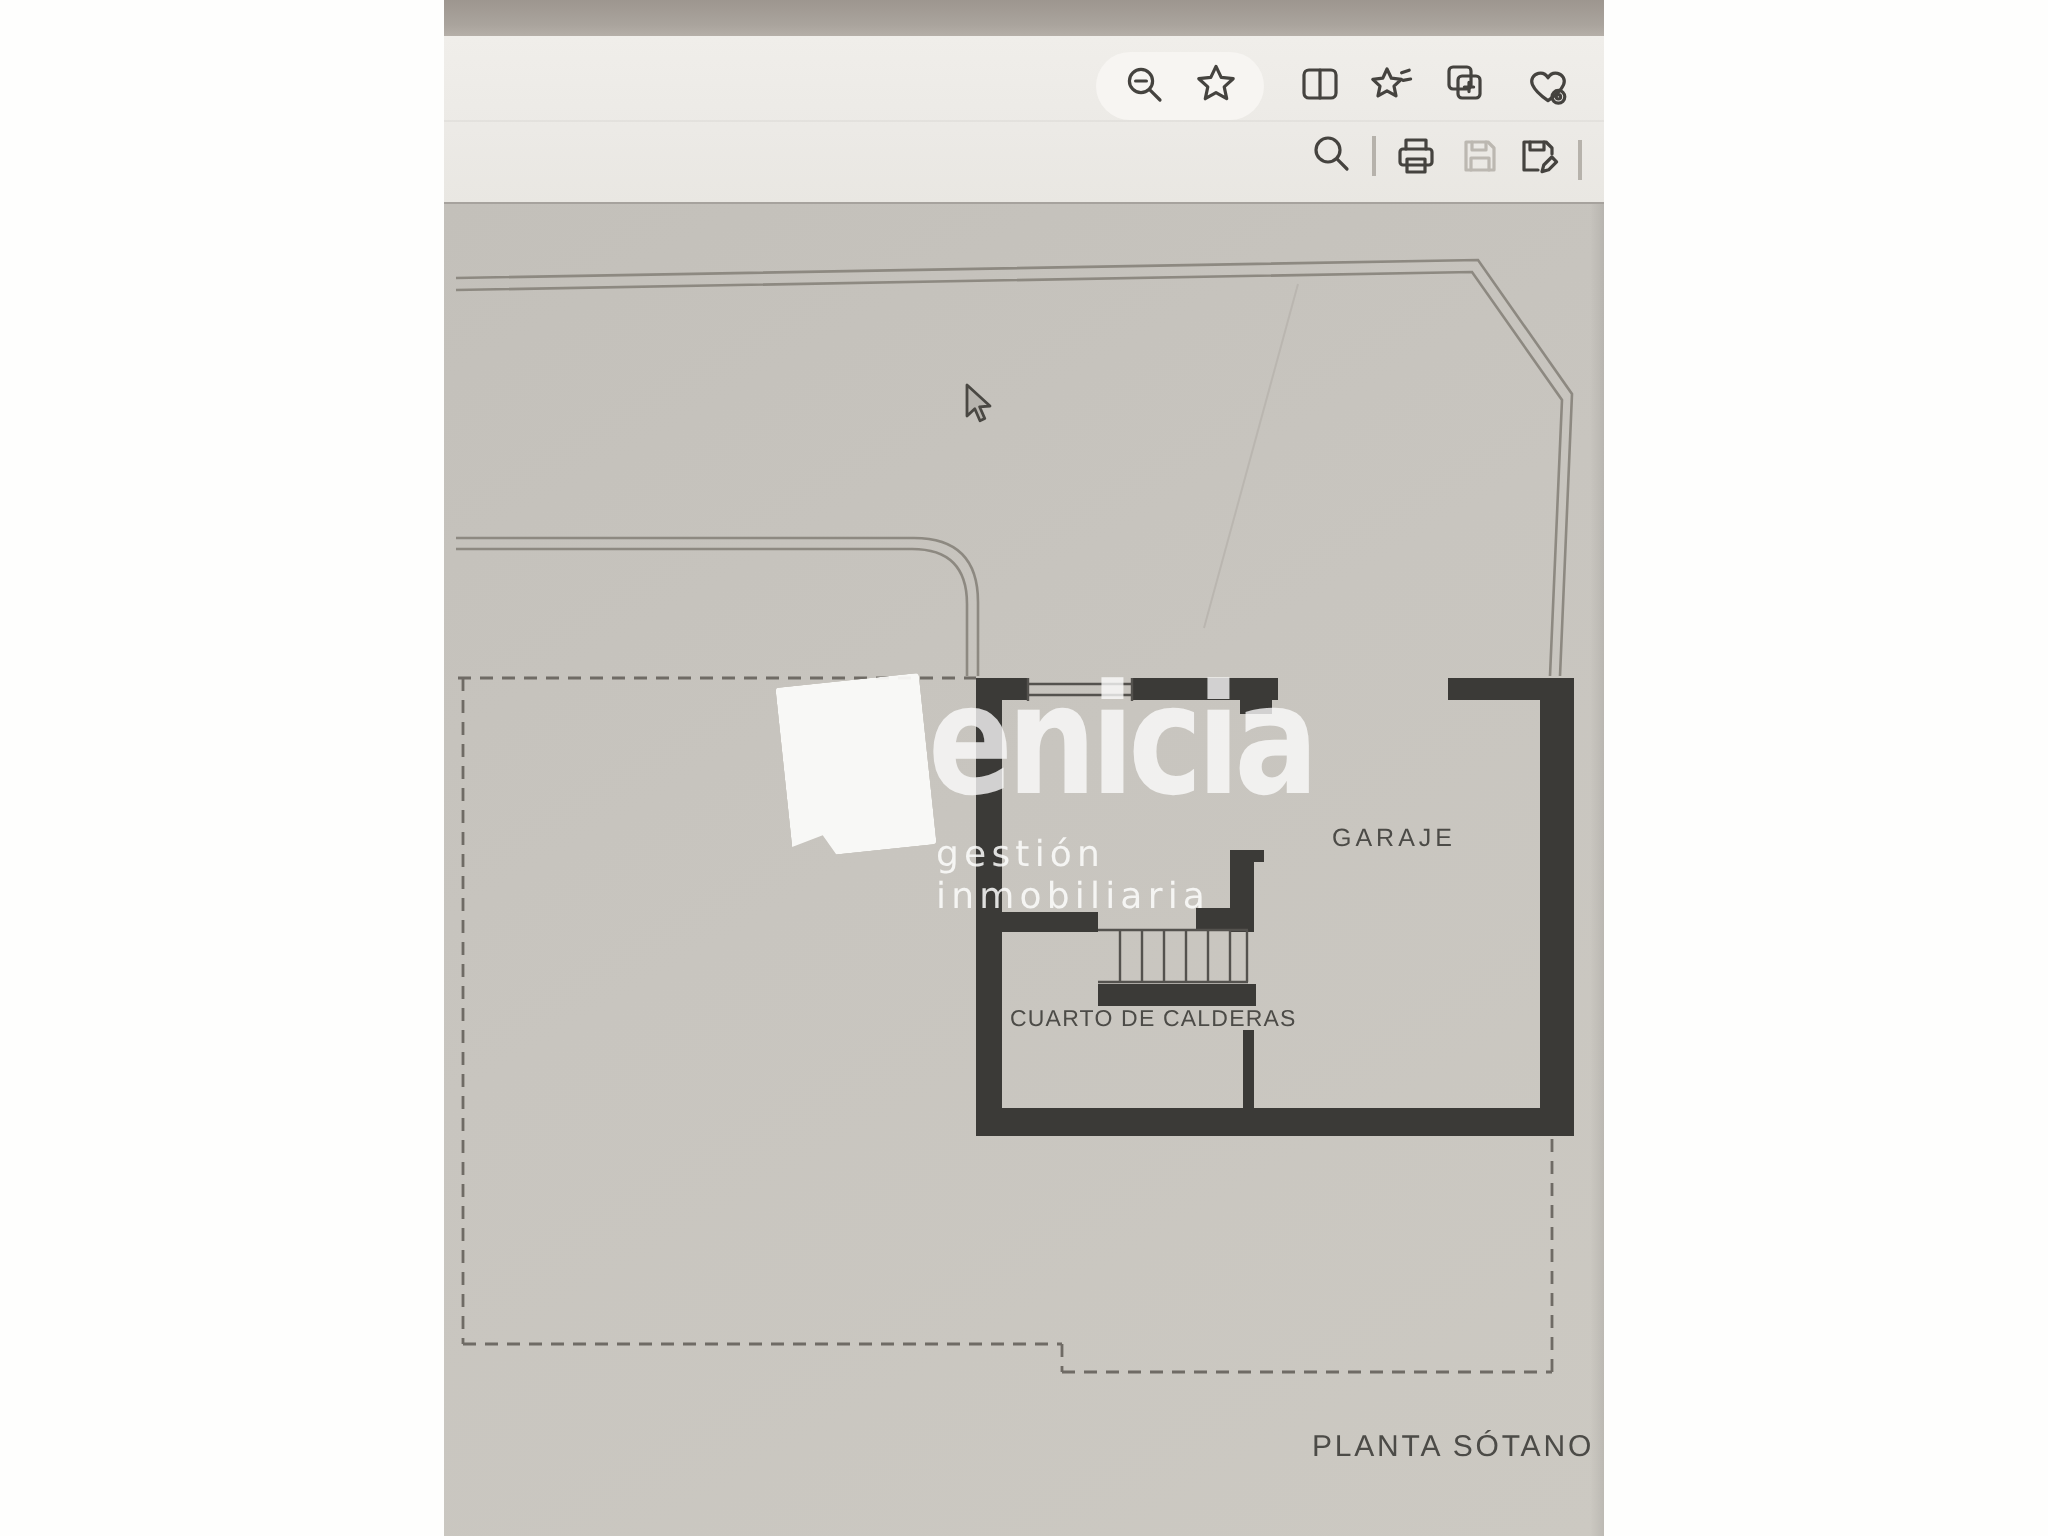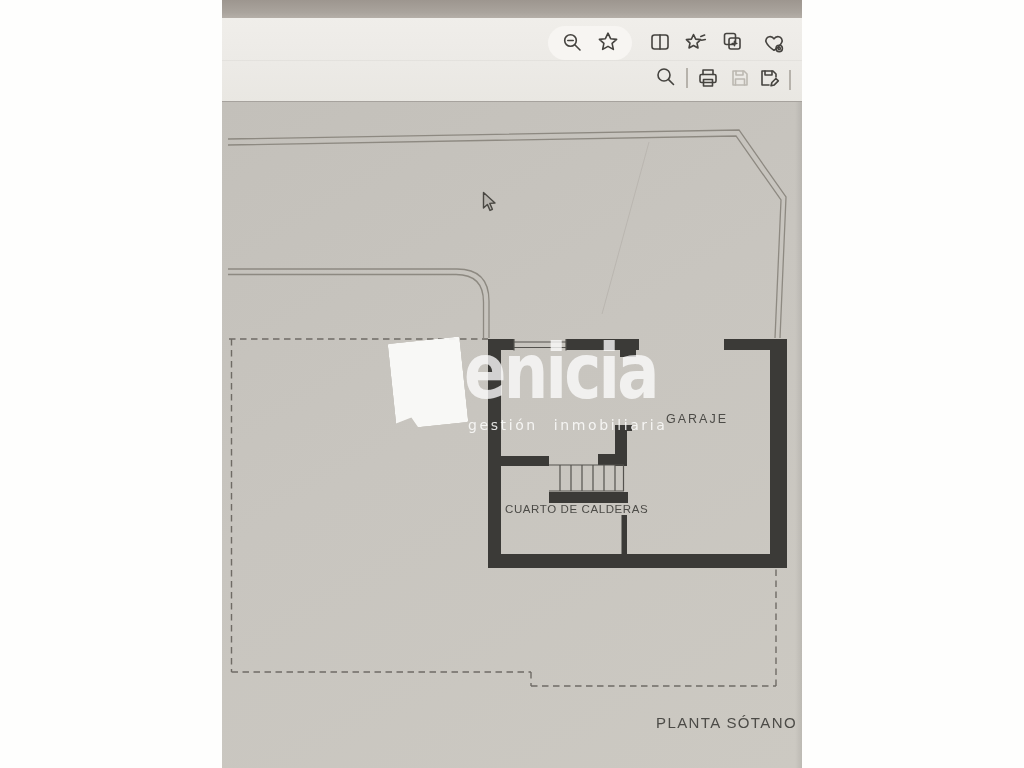--- a/index.html
+++ b/index.html
@@ -43,21 +43,21 @@
 
   
   .watermark{position:absolute;left:166px;top:234px;width:280px;height:110px;pointer-events:none;}
   .wm-logo{position:absolute;left:4px;top:4px;width:72px;height:86px;background:rgba(252,252,250,0.93);
            transform:rotate(-6deg);border-radius:2px;
            clip-path:polygon(0% 0%,100% 0%,100% 100%,30% 100%,22% 88%,0% 93%);}
   .wm-brand{position:absolute;left:76px;top:-2px;font-family:"DejaVu Sans",sans-serif;
             font-weight:bold;font-size:68px;line-height:1;letter-spacing:-3px;
             color:rgba(253,253,252,0.78);transform:scale(.92,1.12);transform-origin:left top;}
   .wm-tag{position:absolute;left:80px;top:81px;font-family:"DejaVu Sans",sans-serif;
-          font-size:14px;letter-spacing:2.6px;word-spacing:9px;color:rgba(253,253,252,0.85);}
+          font-size:18px;letter-spacing:2.6px;word-spacing:9px;color:rgba(253,253,252,0.85);}
 
   
   .cursor{position:absolute;left:482px;top:191px;width:17px;height:23px;}
 </style>
 </head>
 <body>
 
 <div id="screen">
 
   <div class="top-band"></div>

